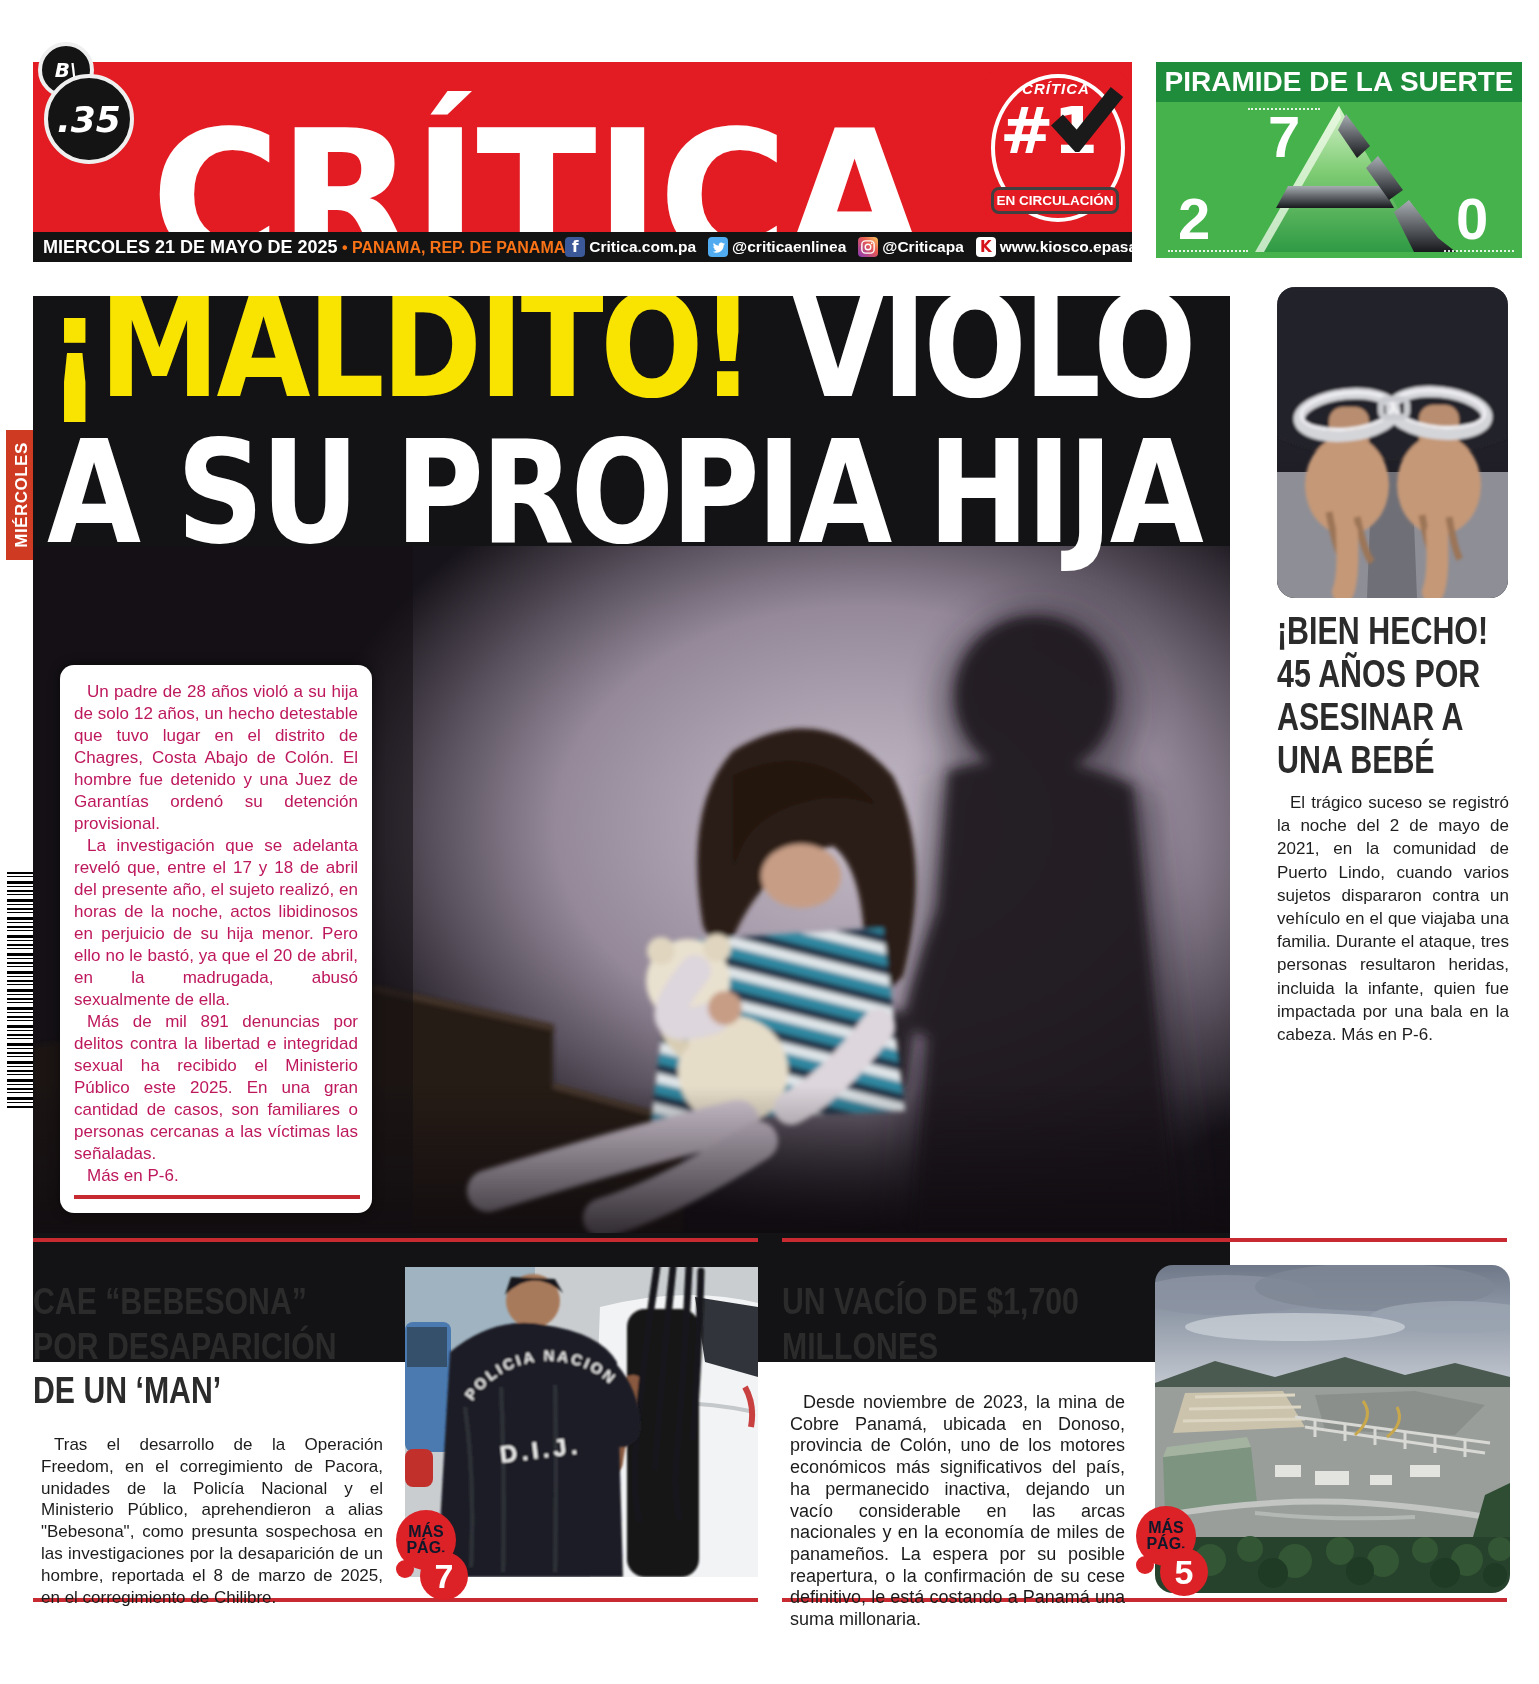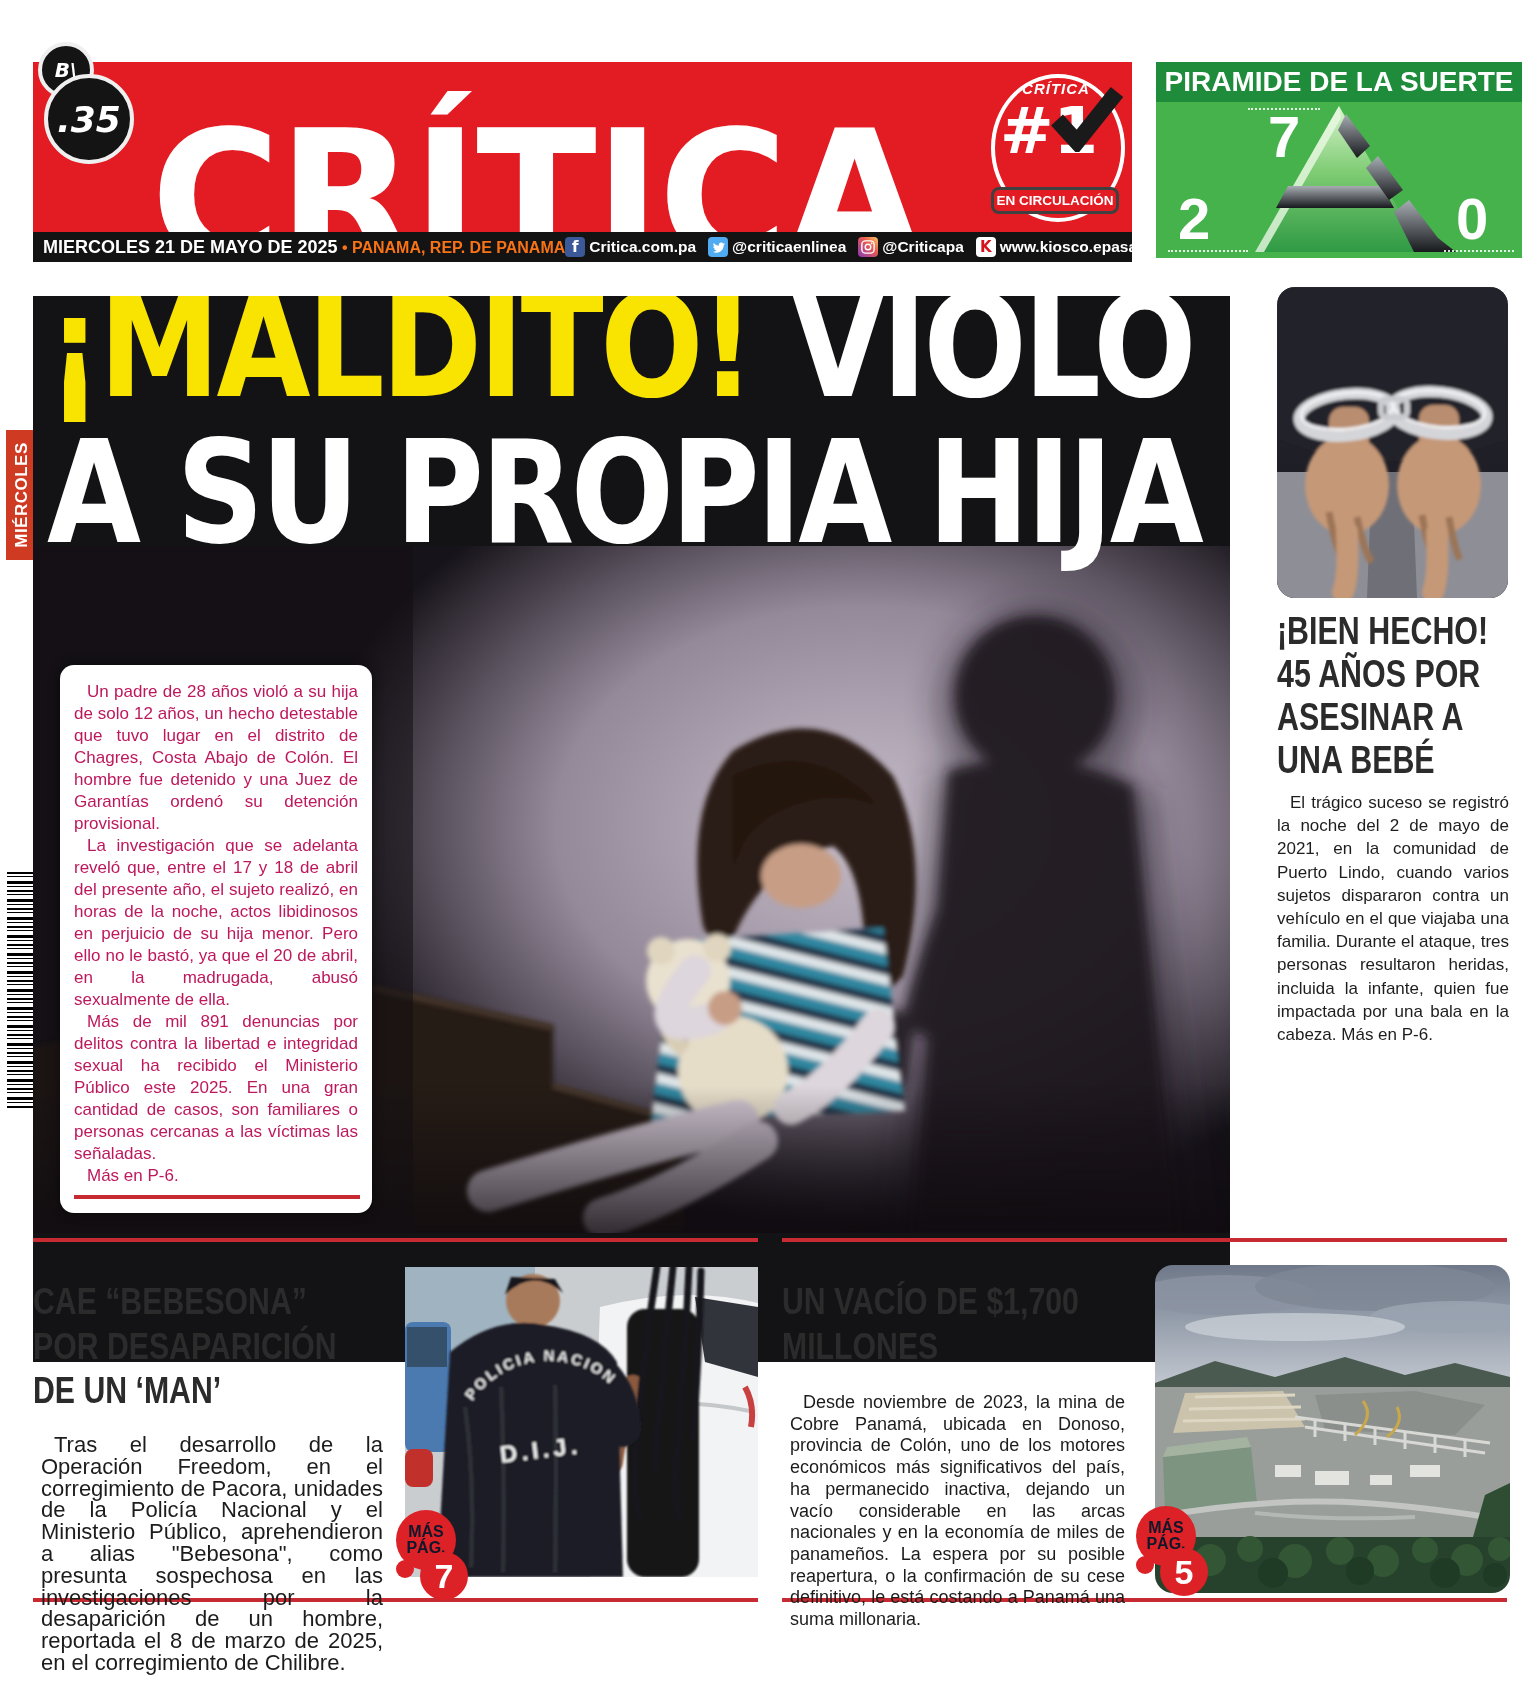--- a/index.html
+++ b/index.html
@@ -81,21 +81,21 @@
       text-align:justify;}
 
   
   .rule{height:4px;background:#c72a30;}
 
   
   .sub-headline{color:#2b2b2b;font-weight:bold;font-size:36px;line-height:44.5px;
       transform:scaleX(.84);transform-origin:left top;white-space:nowrap;}
   .bl-body{left:33px;top:1426px;width:358px;}
   .bl-body p,.br-body p{margin:8px;text-indent:13px;text-align:justify;color:#1c1c1c;}
-  .bl-body p{font-size:22px;line-height:21.8px;}
+  .bl-body p{font-size:17px;line-height:21.8px;}
   .br-body{left:782px;top:1384px;width:351px;}
   .br-body p{font-size:18px;line-height:21.7px;}
   .center-photo{left:405px;top:1267px;width:353px;height:310px;overflow:hidden;}
   .mine-photo{left:1155px;top:1265px;width:355px;height:328px;border-radius:18px;overflow:hidden;}
 
   
   .mas-badge{width:72px;height:90px;}
   .mb-top{position:absolute;left:0;top:0;width:60px;height:60px;border-radius:50%;background:#dc2127;
       color:#0f172a;display:flex;flex-direction:column;align-items:center;justify-content:center;
       font-weight:bold;font-size:16px;line-height:16px;}

